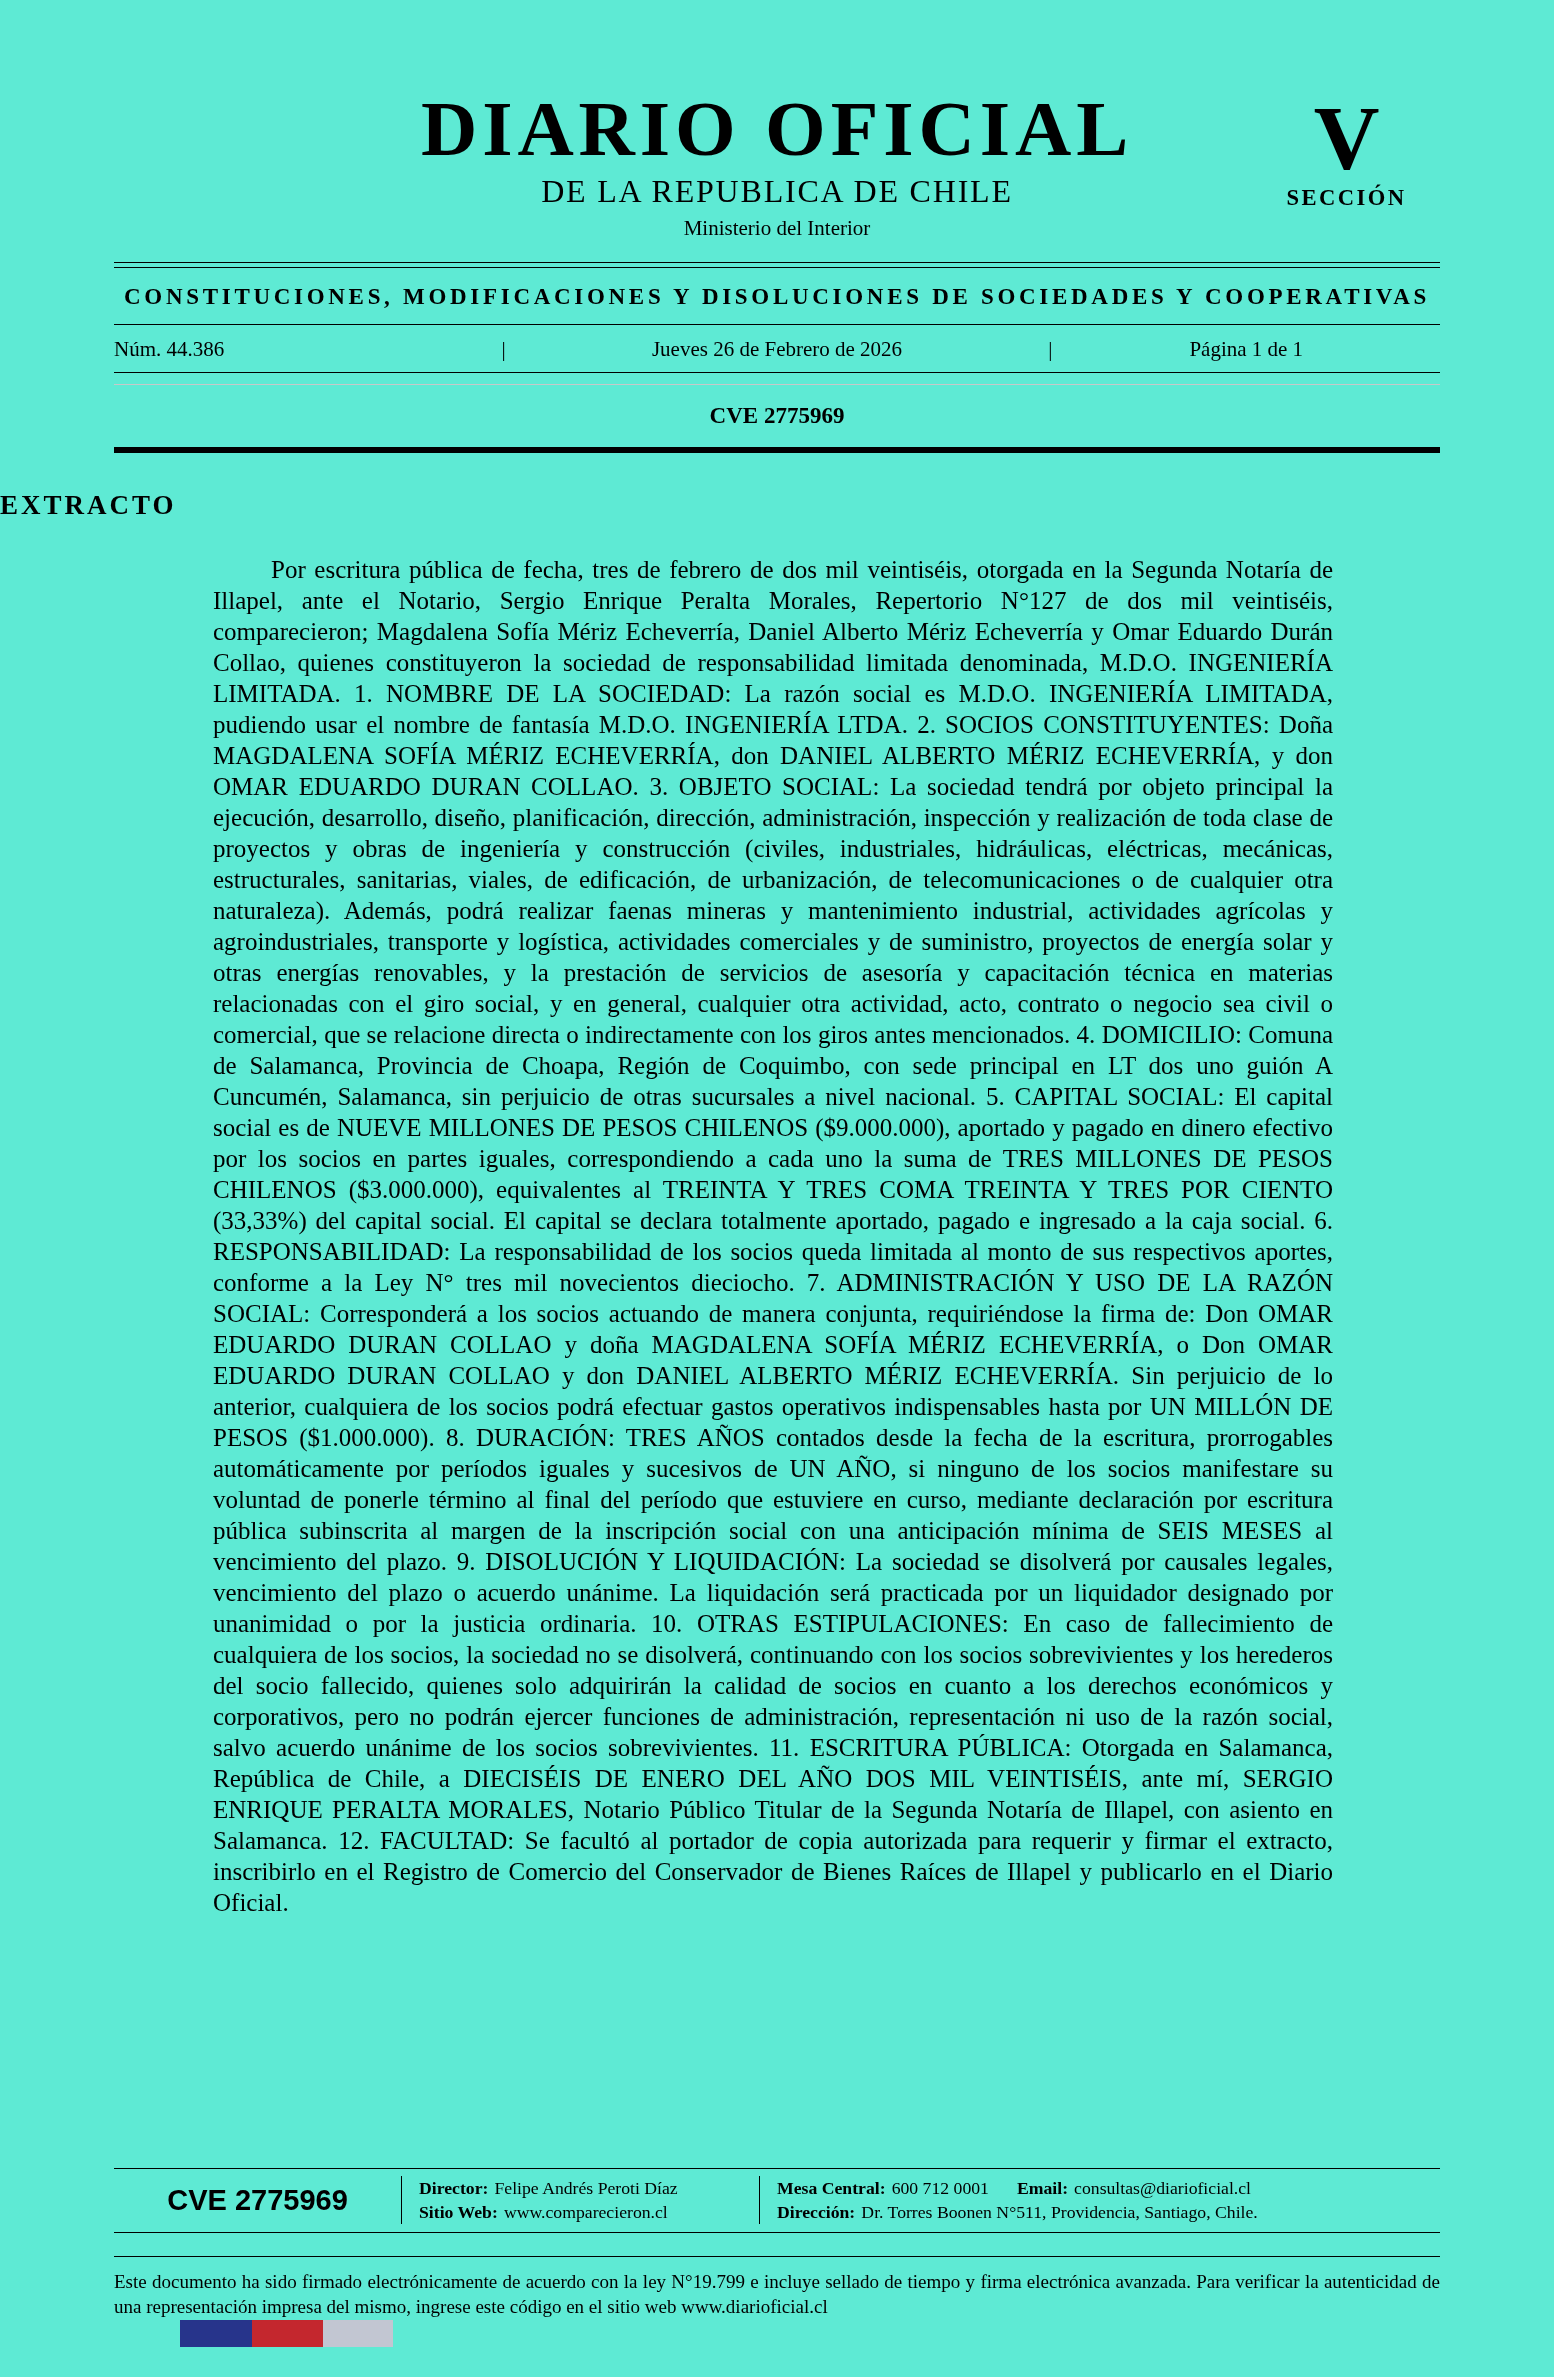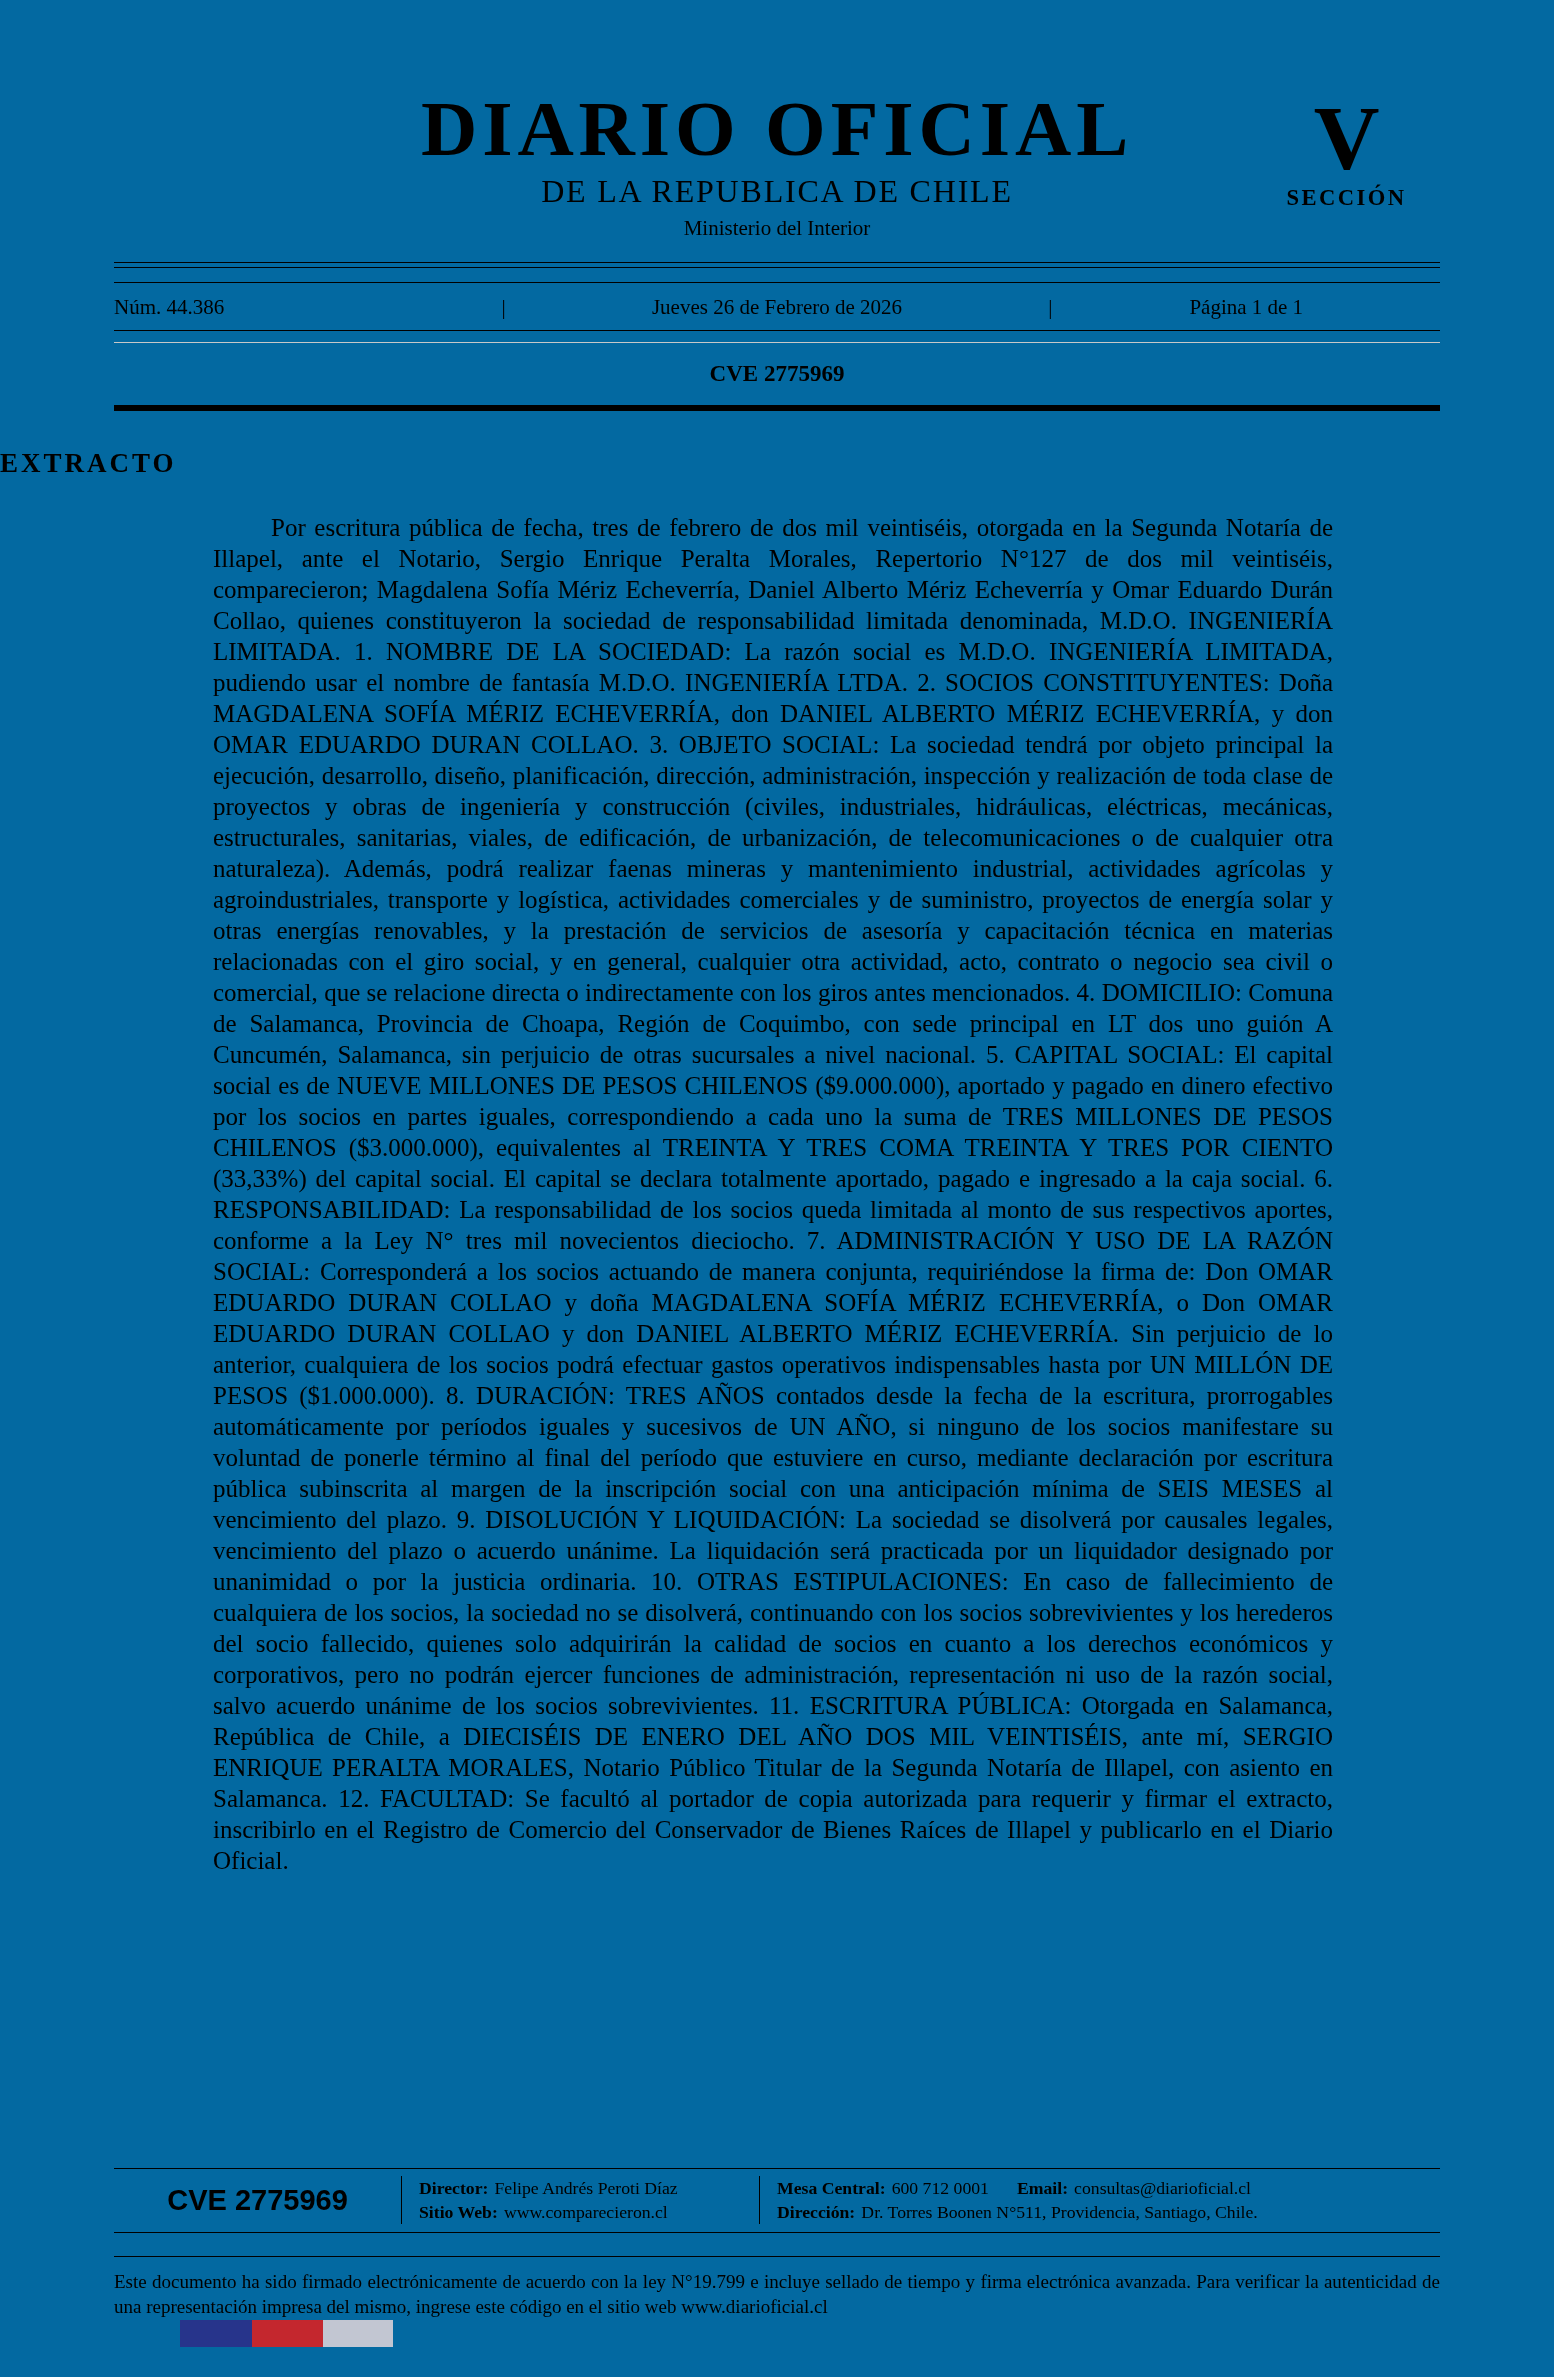--- a/index.html
+++ b/index.html
@@ -1,21 +1,21 @@
 <!DOCTYPE html>
 <html style="font-size:9.8px"><head>
 <meta charset="utf-8">
 <style>
   * { margin:0; padding:0; box-sizing:border-box; }
   html, body { background:#ffffff; }
   .page {
     position:relative;
     width:1554px;
     height:2377px;
-    background:#0369a1;
+    background:#5eead4;
     color:#000000;
     font-family:"Liberation Serif", serif;
     overflow:hidden;
   }
   
   .masthead { position:relative; padding-top:90px; }
   .masthead-title {
     text-align:center;
     font-size:78px;
     font-weight:bold;
@@ -156,20 +156,21 @@
     <div class="masthead-subtitle">DE LA REPUBLICA DE CHILE</div>
     <div class="masthead-ministry">Ministerio del Interior</div>
     <div class="section-box">
       <div class="section-letter">V</div>
       <div class="section-label">SECCIÓN</div>
     </div>
   </header>
 
   <div class="hr hr-double"></div>
 
+  <div class="banner">CONSTITUCIONES, MODIFICACIONES Y DISOLUCIONES DE SOCIEDADES Y COOPERATIVAS</div>
 
   <div class="hr hr-single"></div>
 
   <div class="meta-row">
     <span class="meta-left">Núm. 44.386</span>
     <span class="meta-pipe">|</span>
     <span class="meta-center">Jueves 26 de Febrero de 2026</span>
     <span class="meta-pipe">|</span>
     <span class="meta-right">Página 1 de 1</span>
   </div>

